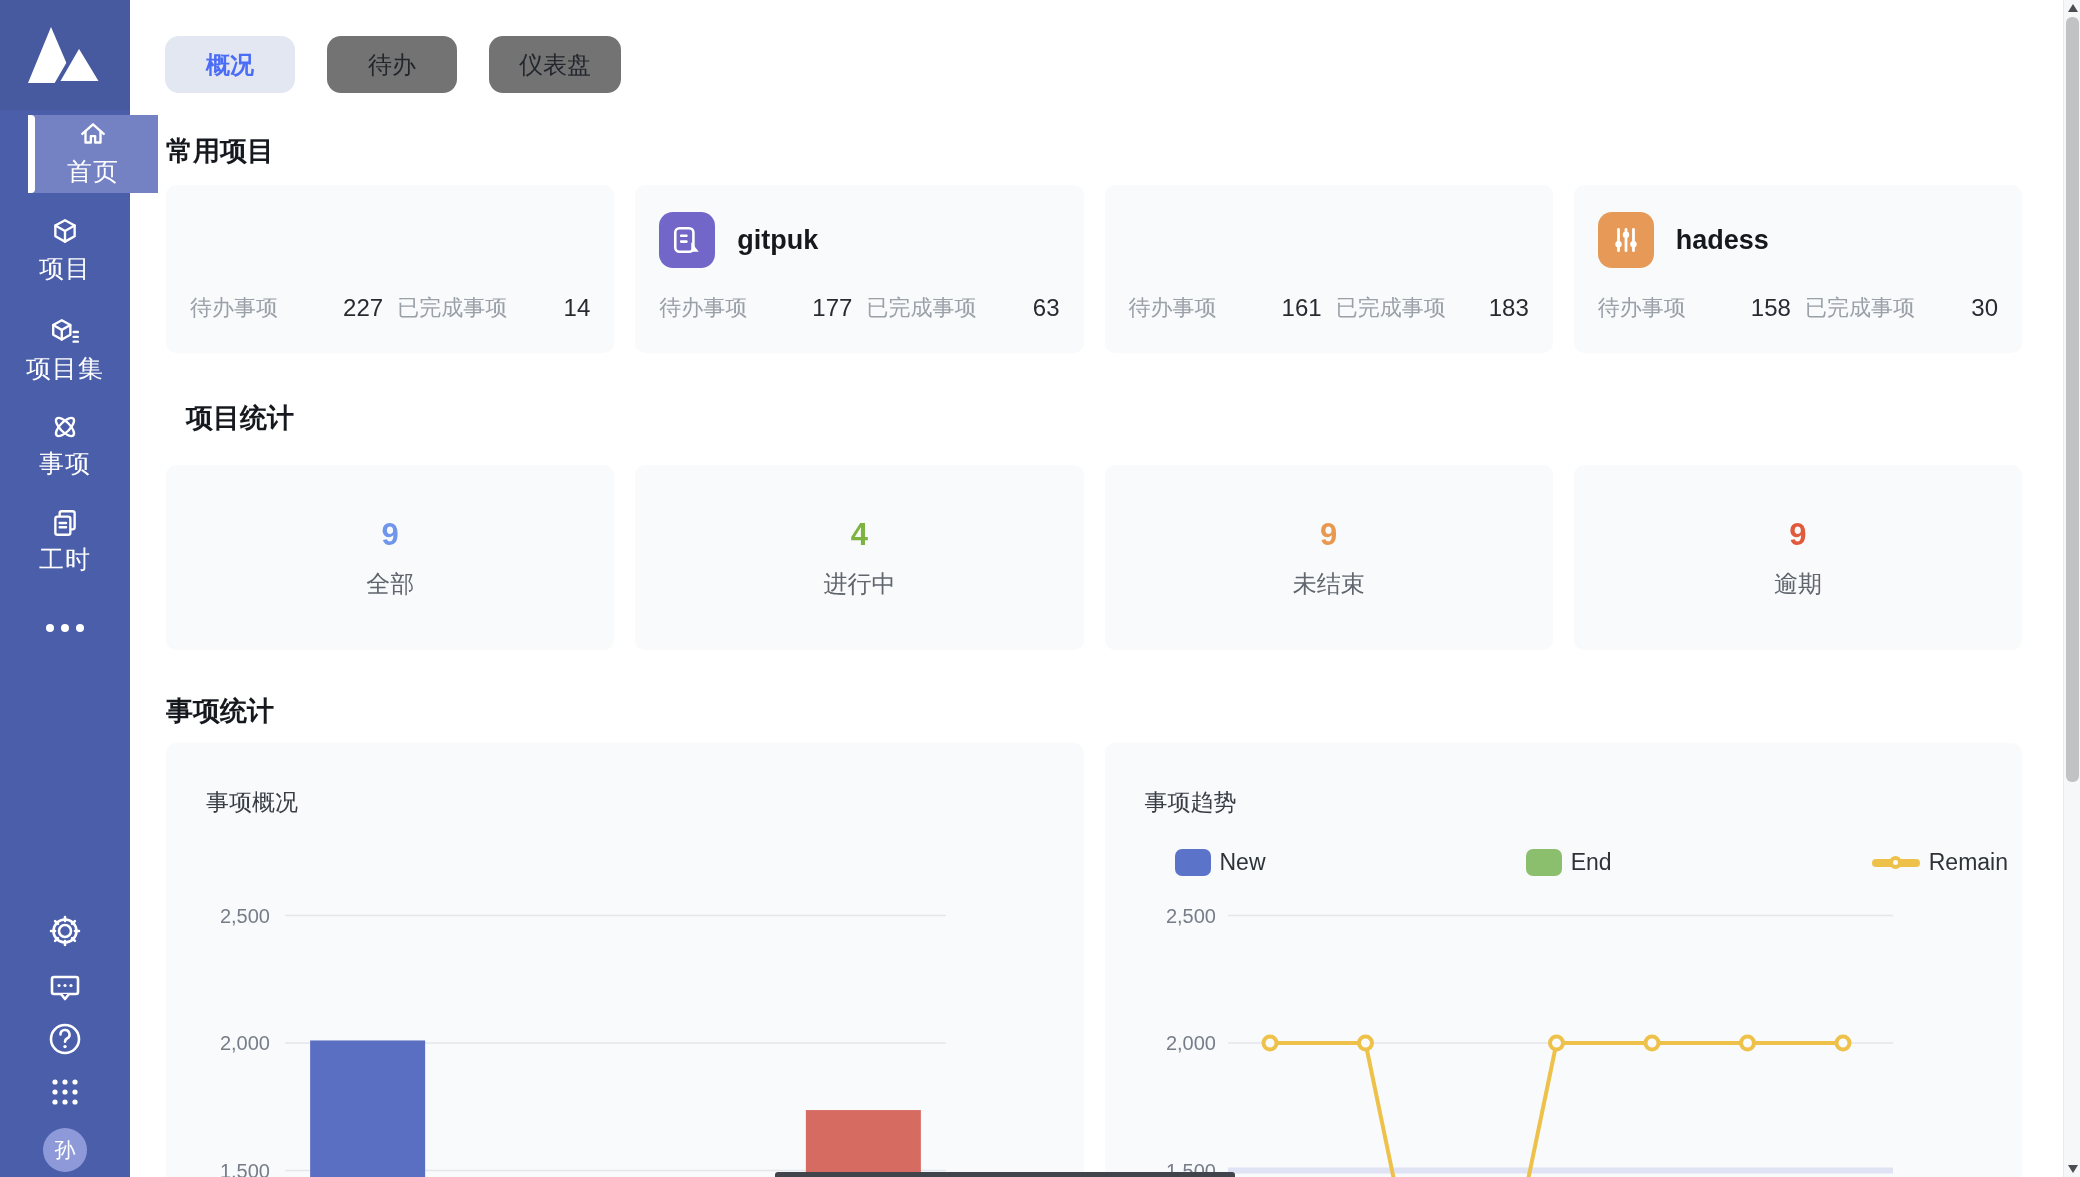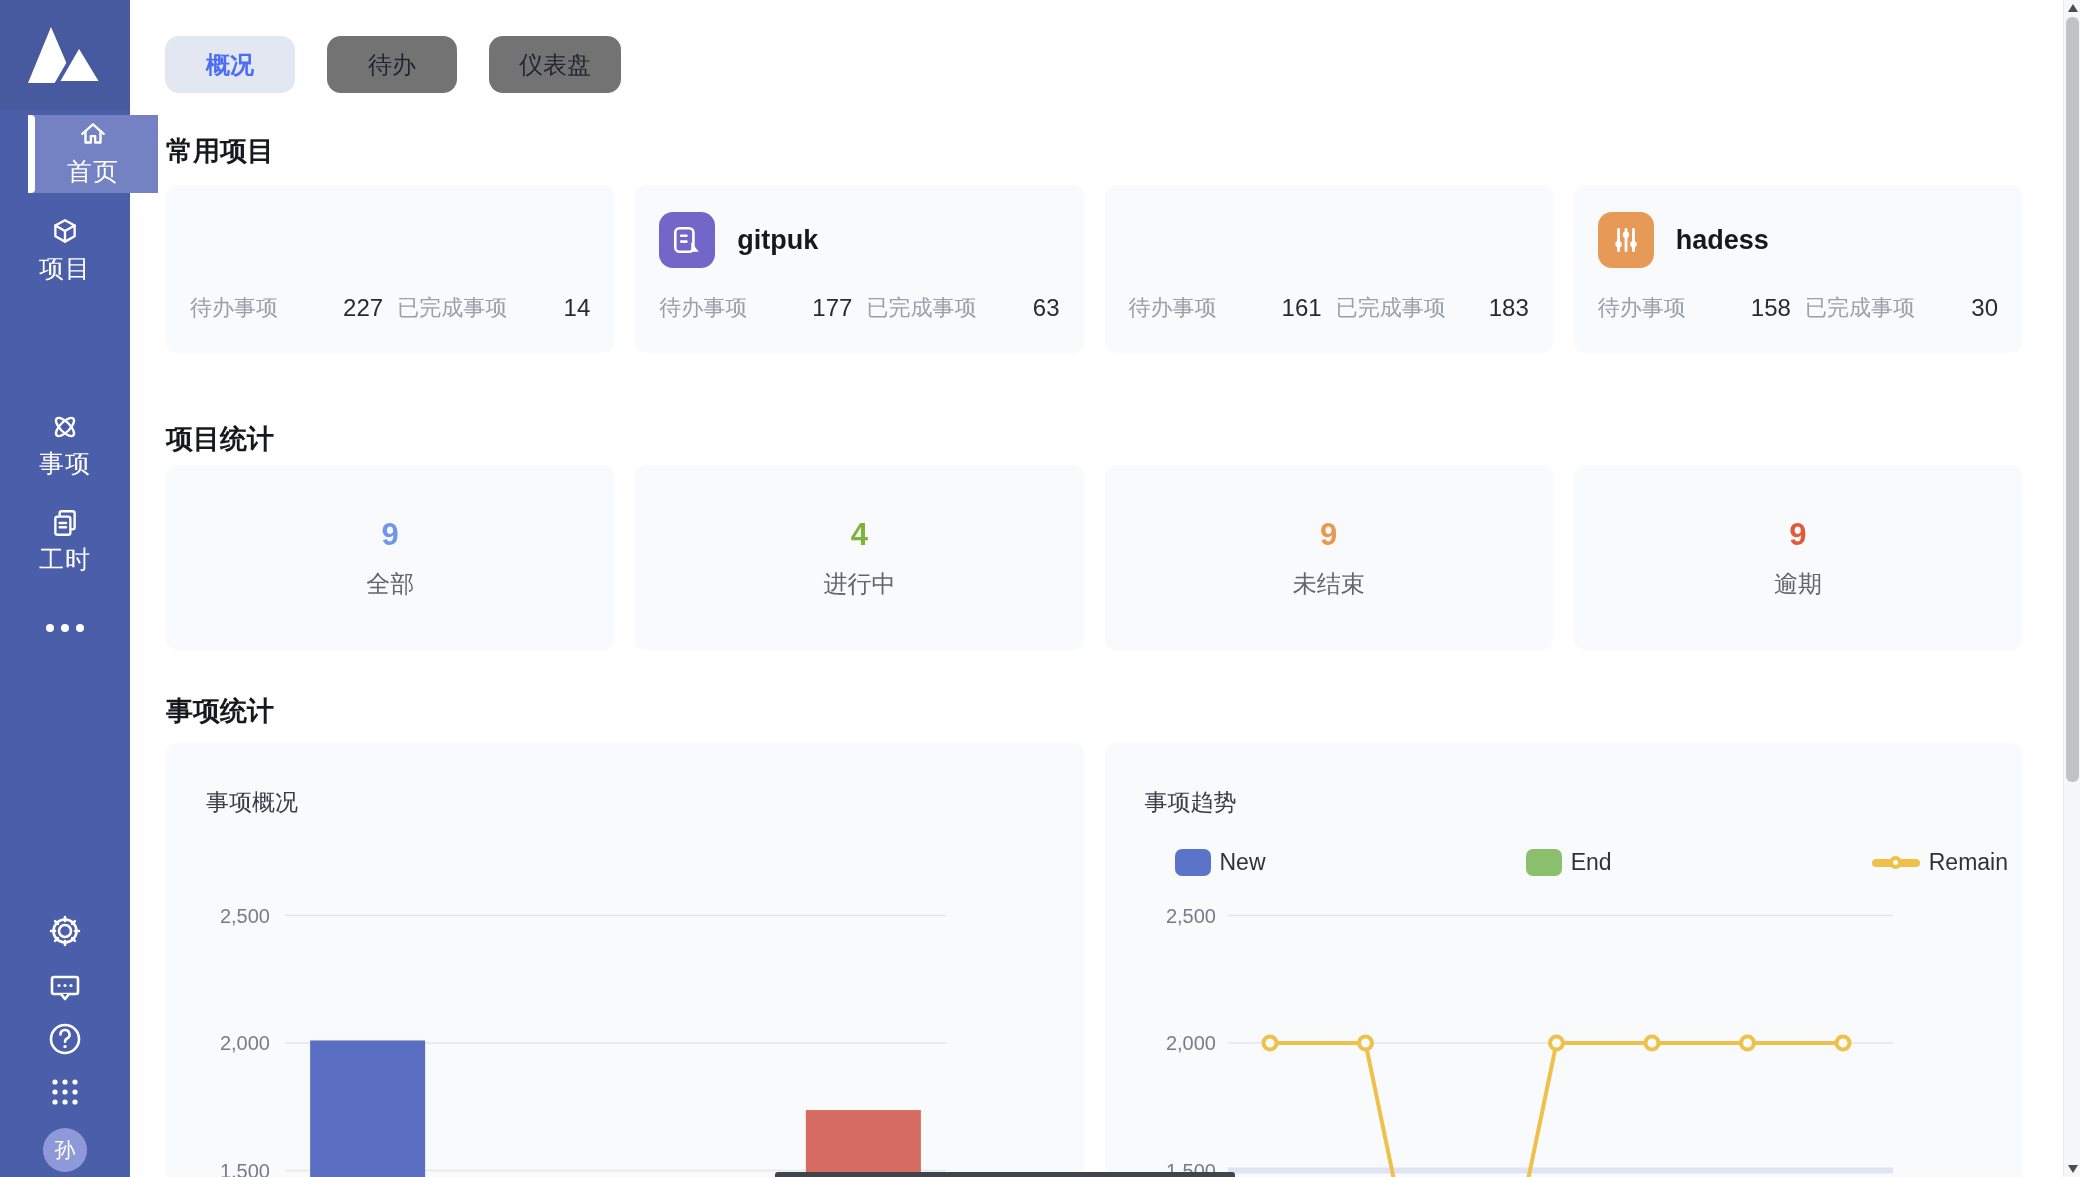--- a/index.html
+++ b/index.html
@@ -82,20 +82,29 @@
 
   <div class="nav-item" style="top:212px;height:78px;">
     <svg class="nav-ico" viewBox="0 0 28 28" fill="none" stroke="#fff" stroke-width="2.2" stroke-linecap="round" stroke-linejoin="round">
       <path d="M14 3 l9 5 v10 l-9 5 -9-5 V8 z"></path>
         <path d="M5 8 l9 5 9-5"></path>
         <path d="M14 13 v10"></path>
     </svg>
     <span class="lbl">项目</span>
   </div>
 
+  <div class="nav-item" style="top:310px;height:82px;">
+    <svg class="nav-ico" viewBox="0 0 28 28" fill="none" stroke="#fff" stroke-width="2.2" stroke-linecap="round" stroke-linejoin="round">
+      <path d="M11 3 l8 4.5 v9 l-8 4.5 -8-4.5 v-9 z"></path>
+        <path d="M3 7.5 l8 4.5 8-4.5"></path>
+        <path d="M11 12 v9"></path>
+      <path d="M22 14 h4 M22 18.5 h4 M22 23 h4"></path>
+    </svg>
+    <span class="lbl">项目集</span>
+  </div>
 
   <div class="nav-item" style="top:406px;height:80px;">
     <svg class="nav-ico" viewBox="0 0 28 28" fill="none" stroke="#fff" stroke-width="2.2">
       <ellipse cx="14" cy="14" rx="11" ry="4.6" transform="rotate(45 14 14)"></ellipse>
       <ellipse cx="14" cy="14" rx="11" ry="4.6" transform="rotate(-45 14 14)"></ellipse>
     </svg>
     <span class="lbl">事项</span>
   </div>
 
   <div class="nav-item" style="top:502px;height:80px;">
@@ -245,21 +254,21 @@
           <span class="v">158</span>
         </div>
       <div class="pair">
           <span class="k">已完成事项</span>
           <span class="v">30</span>
         </div>
     </div>
   </div>
 </div>
 
-<div class="sec-title" style="top:421px;">项目统计</div>
+<div class="sec-title" style="top:400px;margin-left:20px;">项目统计</div>
 
 <div class="grid4" style="top:465px;">
   <div class="card stat-card">
     <span class="stat-num" style="color: rgb(111, 150, 234);">9</span>
     <span class="stat-lbl">全部</span>
   </div>
   <div class="card stat-card">
     <span class="stat-num" style="color: rgb(125, 179, 63);">4</span>
     <span class="stat-lbl">进行中</span>
   </div>

